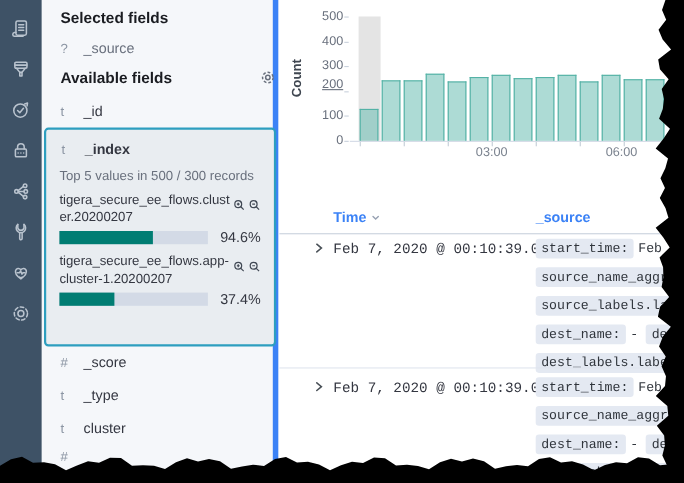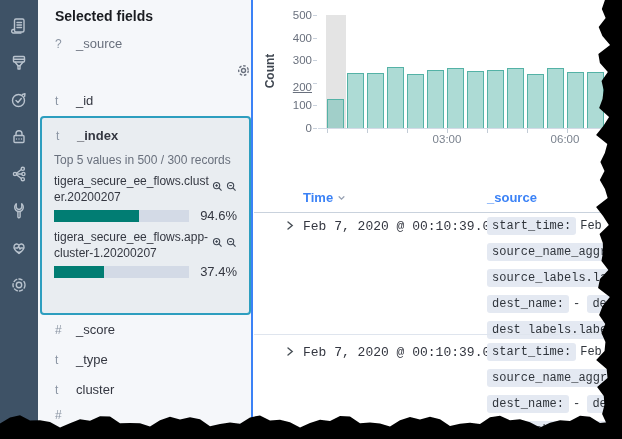--- a/index.html
+++ b/index.html
@@ -8,21 +8,21 @@
   .mono{font-family:"Liberation Mono","DejaVu Sans Mono",monospace;}
 
   
   .nav{position:absolute;left:0;top:0;width:38px;height:439px;background:#3e5266;
        display:flex;flex-direction:column;align-items:center;padding-top:15px;gap:16px;box-sizing:border-box;}
   .nav .icn{width:22px;height:21px;display:flex;align-items:center;justify-content:center;cursor:pointer;}
   .nav svg{stroke:#b9c3ce;fill:none;stroke-width:1.4;stroke-linecap:round;stroke-linejoin:round;}
 
   
   .panel{position:absolute;left:38px;top:0;width:215px;height:439px;background:#f5f7fa;
-         border-right:2px solid #3b82f6;box-sizing:border-box;}
+         border-right:5px solid #3b82f6;box-sizing:border-box;}
   .panel h3{margin:0;position:absolute;left:17px;font-size:14px;font-weight:700;color:#1a1c21;}
   .frow{position:absolute;left:17px;display:flex;align-items:center;font-size:13px;cursor:pointer;}
   .fglyph{width:16px;color:#8b95a3;font-size:12px;font-weight:400;}
   .fname{color:#343741;margin-left:5px;}
   .fname.dim{color:#69707d;}
   .gearbtn{position:absolute;left:198px;top:63px;cursor:pointer;line-height:0;}
 
   
   .fcard{position:absolute;left:2px;top:116px;width:211px;height:199px;box-sizing:border-box;
          background:#e9edf1;border:2px solid #2d9ebf;border-radius:4px;padding:10px 12px 9px 12px;}
@@ -143,20 +143,21 @@
   </div>
 
   <div class="panel">
     <h3 style="top:8px;">Selected fields</h3>
 
     <div class="frow" style="top:36px;">
       <span class="fglyph">?</span>
       <span class="fname dim">_source</span>
     </div>
 
+    <h3 style="top:62px;">Available fields</h3>
     <span class="gearbtn">
       <svg width="15" height="15" viewBox="0 0 20 20" style="stroke:#69707d;fill:none;stroke-width:1.8;">
           <circle cx="10" cy="10" r="2.7"></circle>
           <circle cx="10" cy="10" r="6.4" stroke-dasharray="3.4 2.4"></circle>
         </svg>
     </span>
 
     <div class="frow" style="top:93px;">
       <span class="fglyph">t</span>
       <span class="fname">_id</span>
@@ -232,21 +233,21 @@
     <div class="frow" style="top:408px;">
       <span class="fglyph">#</span>
       <span class="fname"></span>
     </div>
   </div>
 
   <div class="count-label">Count</div>
   <span class="ytick" style="top:9px;">500</span>
   <span class="ytick" style="top:32px;">400</span>
   <span class="ytick" style="top:54px;">300</span>
-  <span class="ytick" style="top:81px;text-decoration:underline;">200</span>
+  <span class="ytick" style="top:71px;text-decoration:underline;">200</span>
   <span class="ytick" style="top:99px;">100</span>
   <span class="ytick" style="top:122px;">0</span>
   <div class="ydash" style="top:15px;"></div>
   <div class="ydash" style="top:38px;"></div>
   <div class="ydash" style="top:60px;"></div>
   <div class="ydash" style="top:83px;"></div>
   <div class="ydash" style="top:105px;"></div>
   <div class="ydash" style="top:128px;"></div>
 
   <div class="plot">

